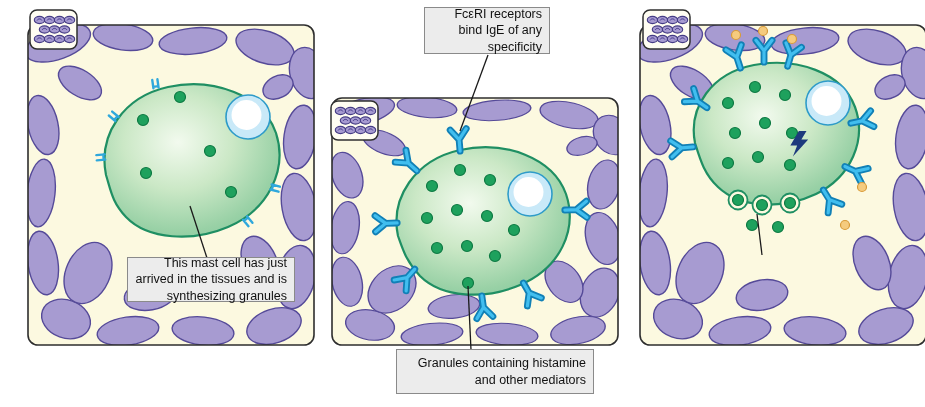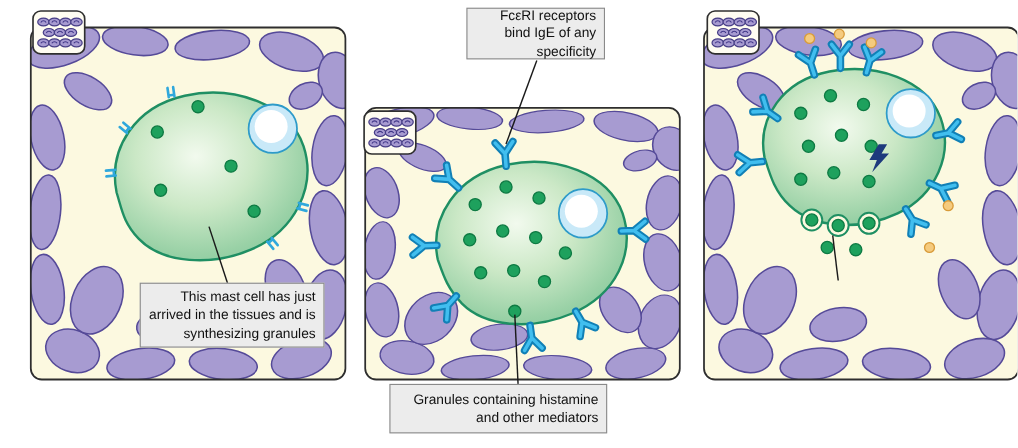--- a/index.html
+++ b/index.html
@@ -228,17 +228,17 @@
     <g>
       <line class="connector" x1="488" y1="55" x2="460" y2="131"></line>
       <line class="connector" x1="207" y1="258" x2="190" y2="206"></line>
       <line class="connector" x1="471" y1="350" x2="468" y2="286"></line>
       <line class="connector" x1="762" y1="255" x2="757" y2="214"></line>
     </g>
   </svg>
 
   <div class="callout" style="left:424px;top:7px;width:126px;height:47px">FcεRI receptors bind IgE of any specificity</div>
 
-  <div class="callout" style="left:127px;top:257px;width:168px;height:59px">This mast cell has just arrived in the tissues and is synthesizing granules</div>
-
-  <div class="callout" style="left:354px;top:349px;width:198px;height:45px">Granules containing histamine and other mediators</div>
+  <div class="callout" style="left:127px;top:257px;width:168px;height:45px">This mast cell has just arrived in the tissues and is synthesizing granules</div>
+
+  <div class="callout" style="left:396px;top:349px;width:198px;height:45px">Granules containing histamine and other mediators</div>
 
 </div>
 
 </body></html>

